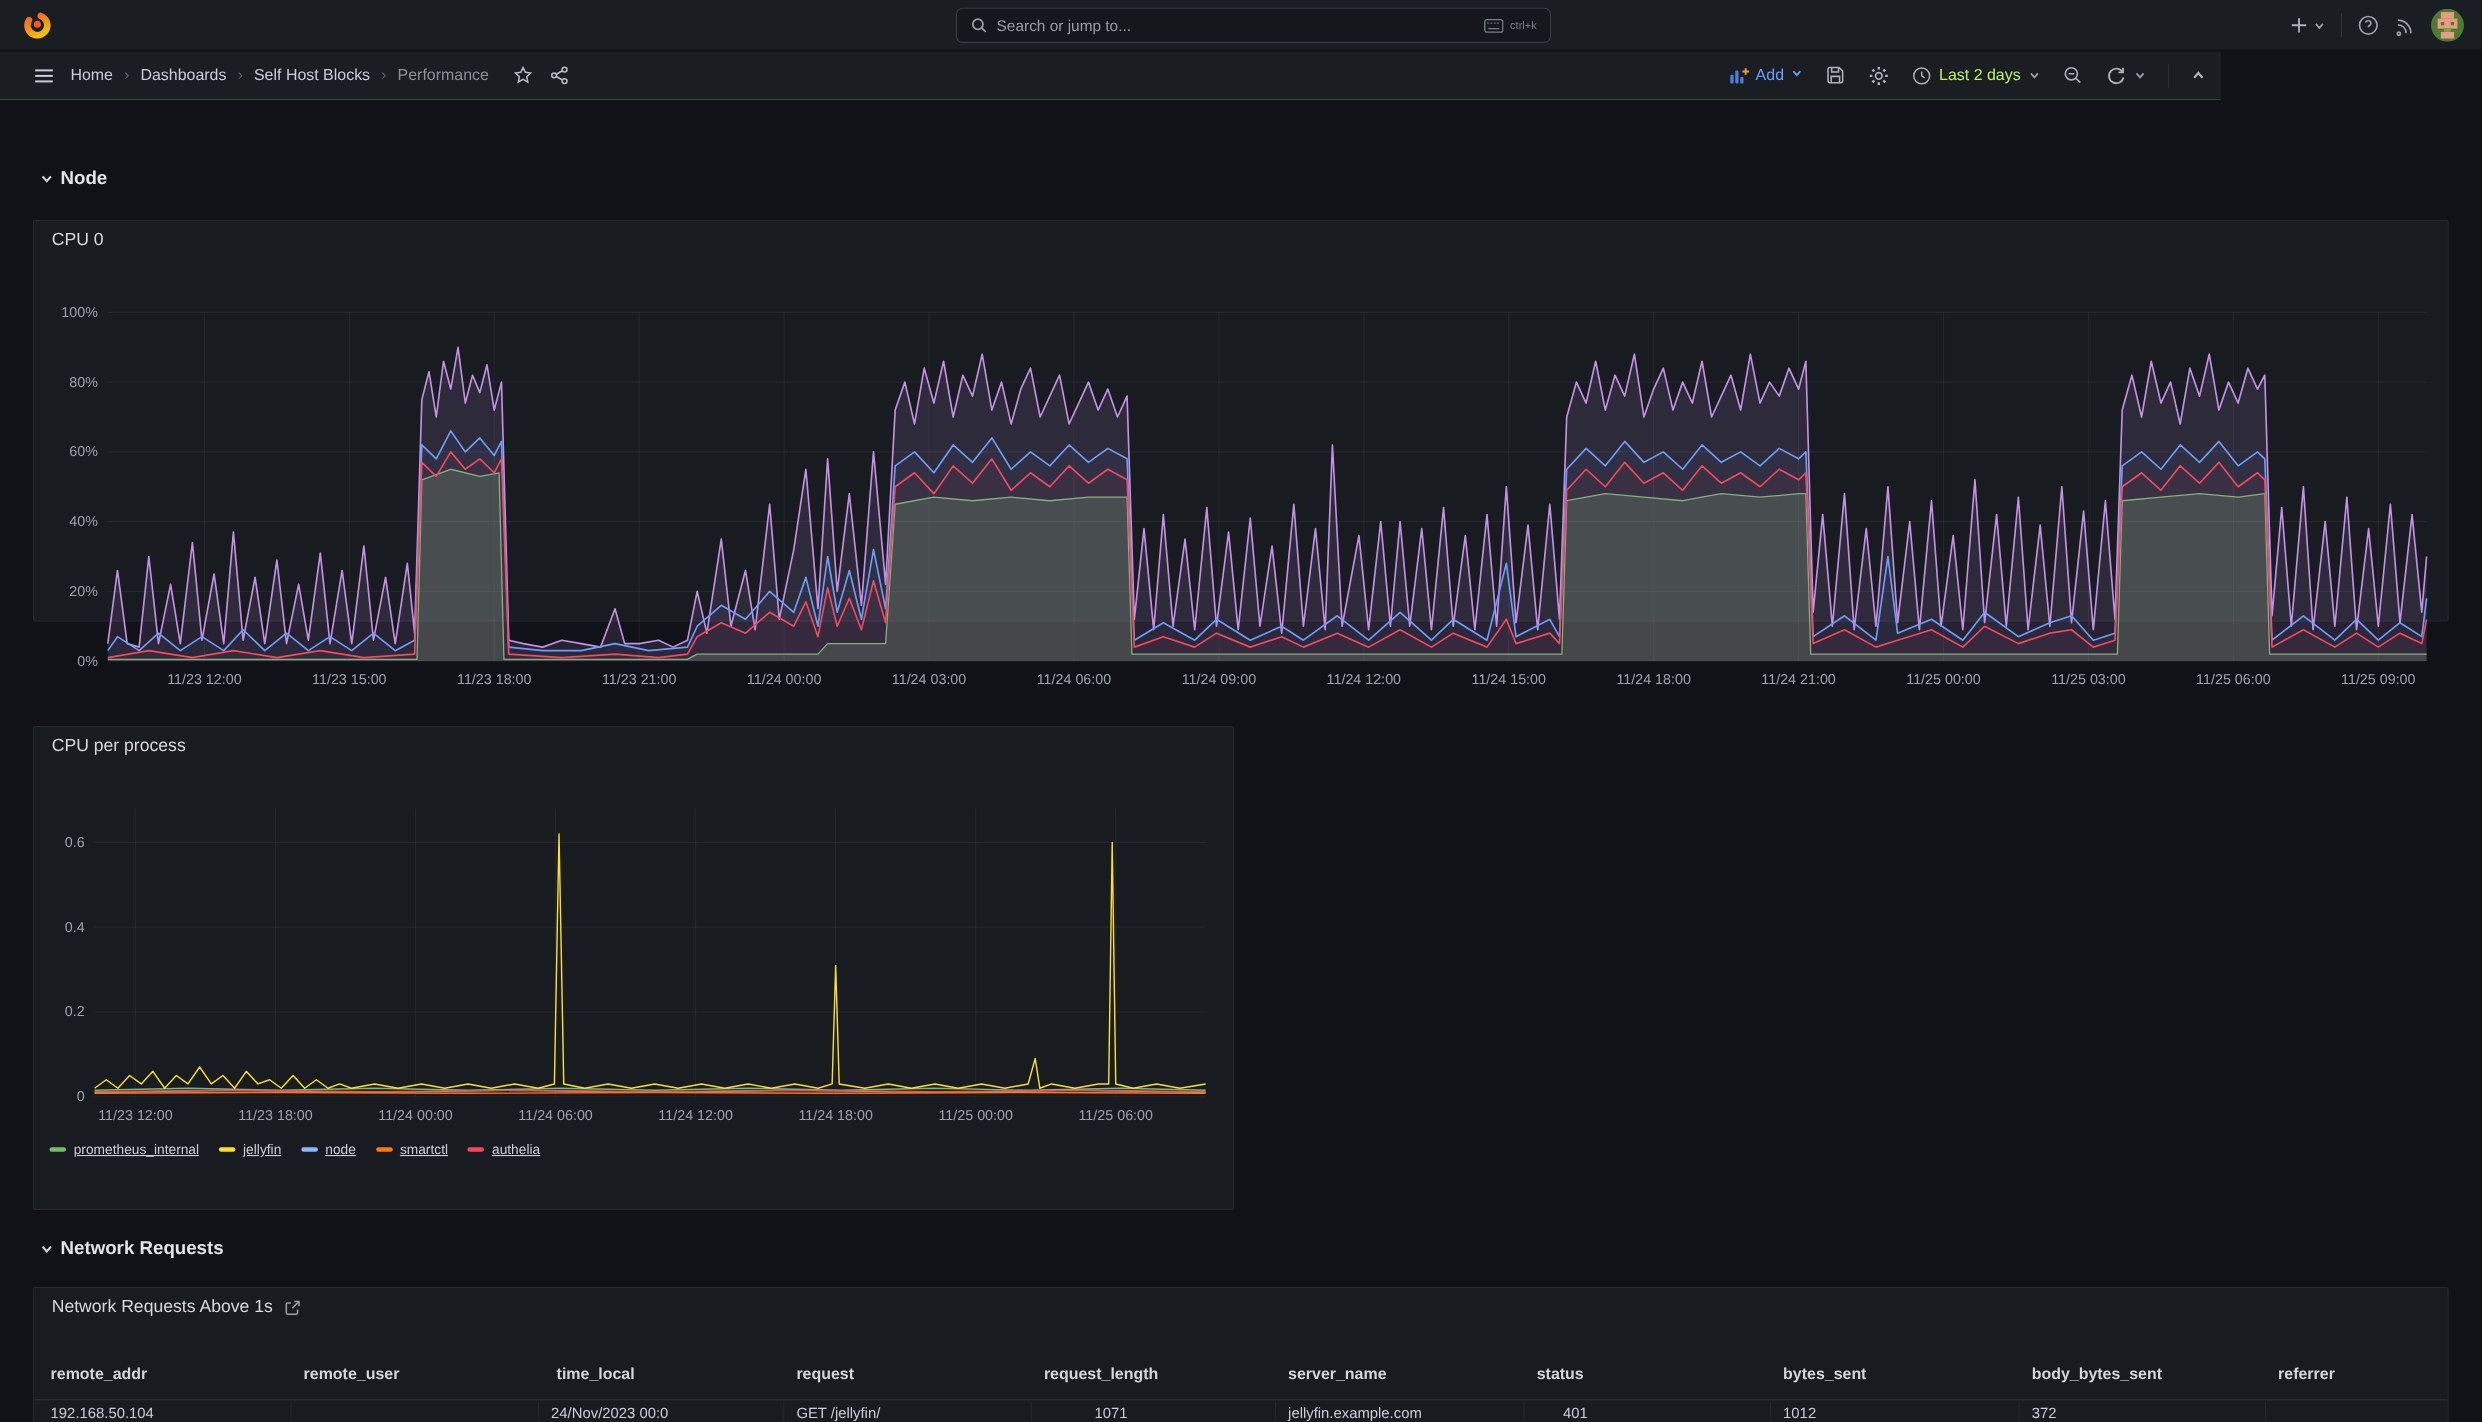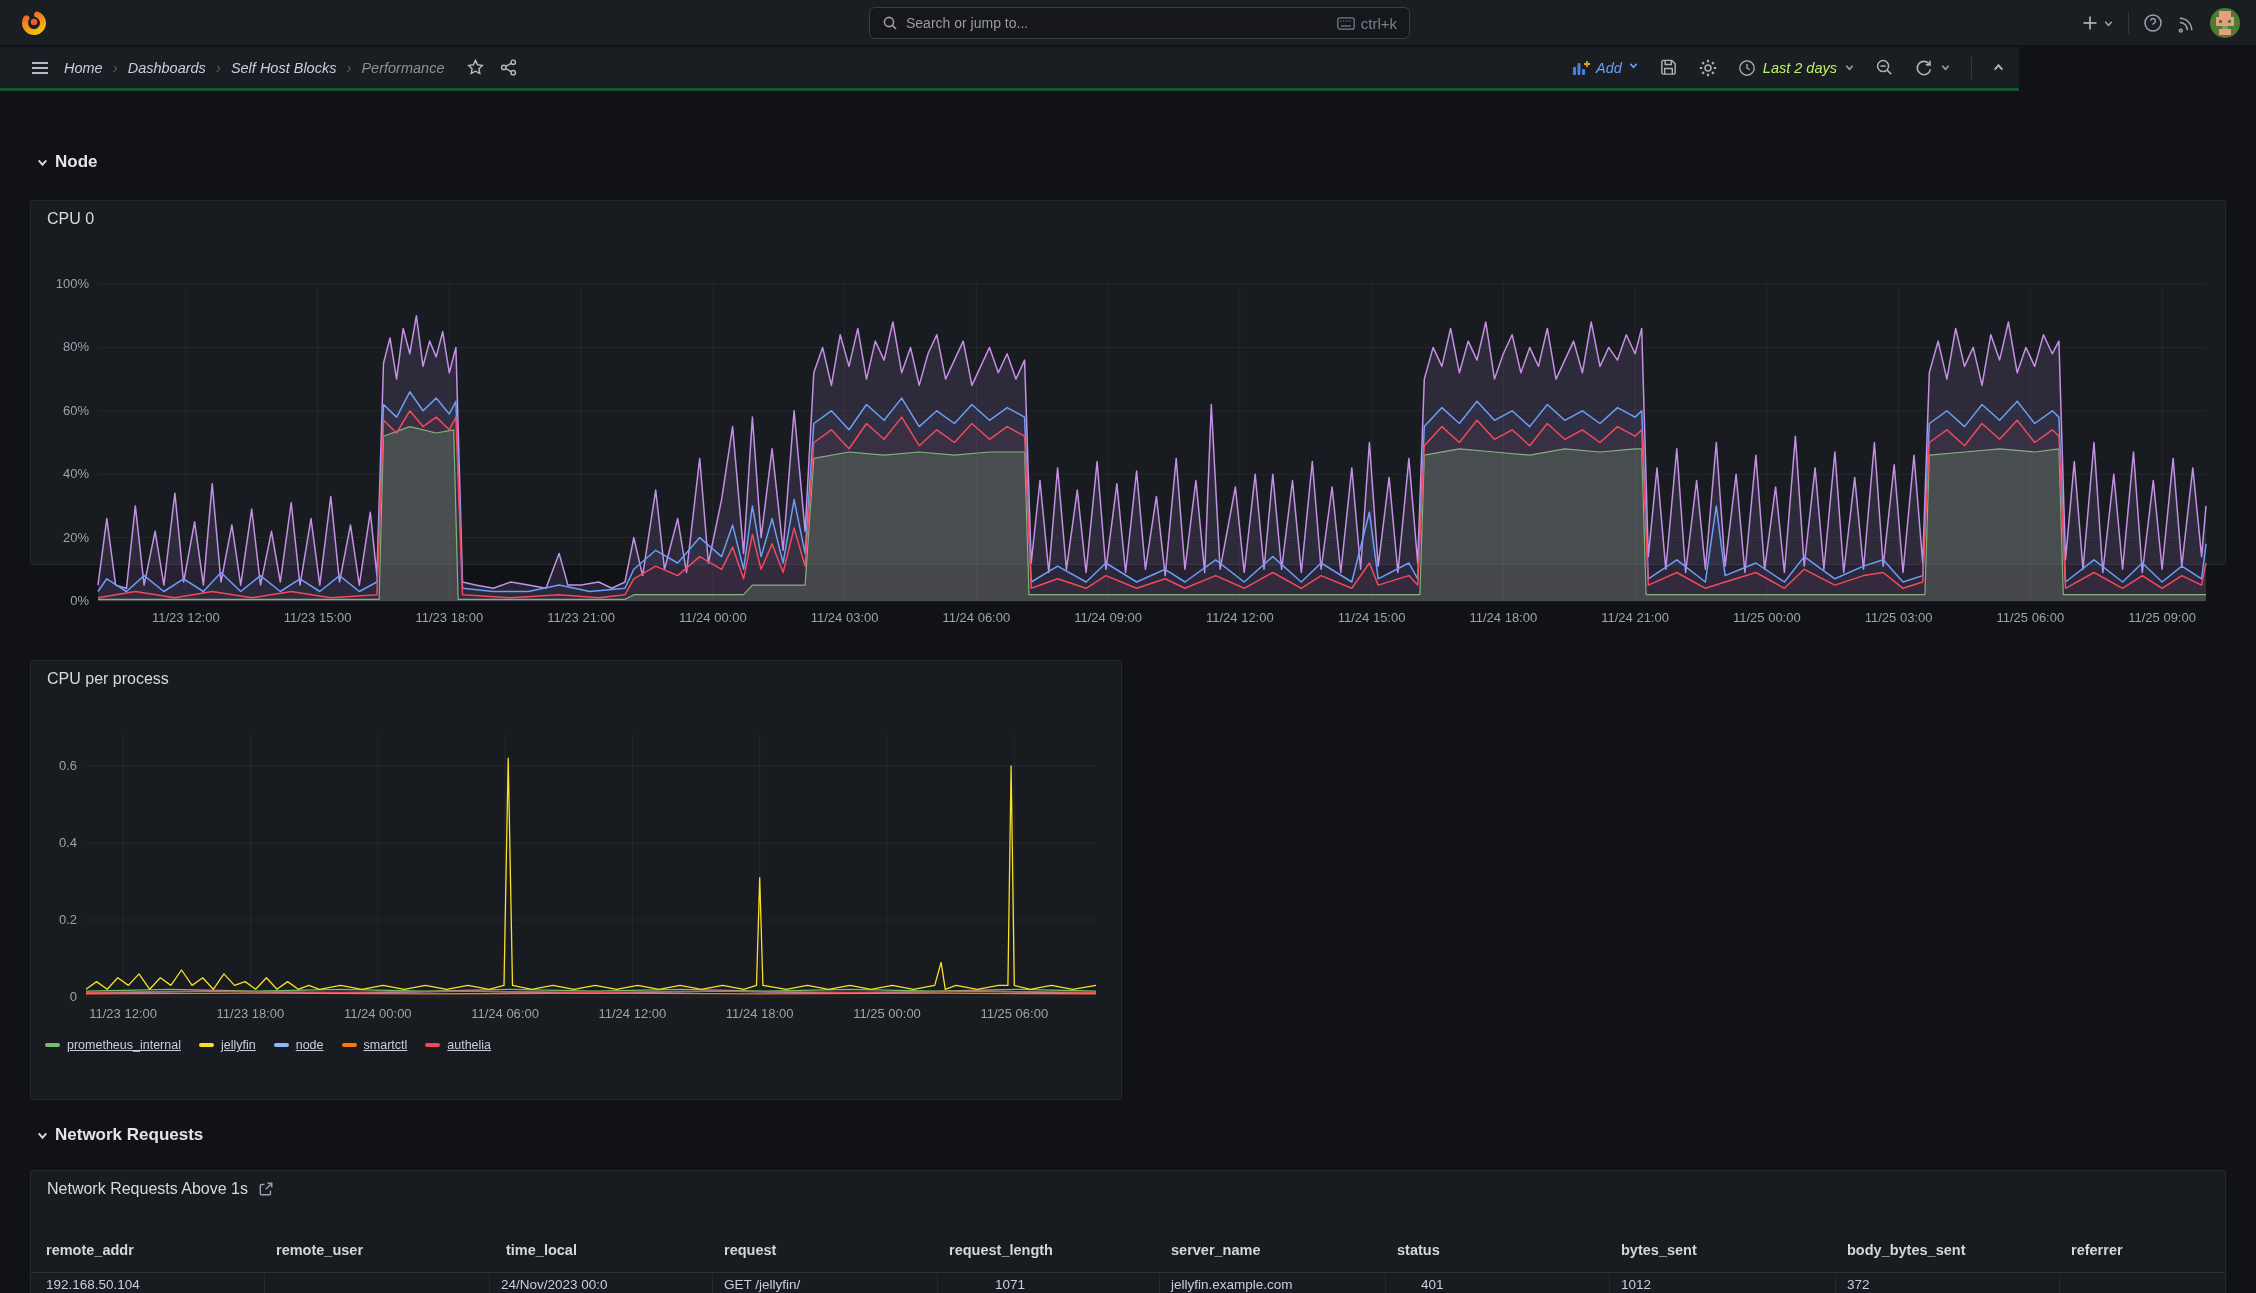--- a/index.html
+++ b/index.html
@@ -8,29 +8,29 @@
   .abs { position:absolute; }
 
   
   #topbar { position:absolute; left:0; top:0; width:2256px; height:46px;
     background:#1a1d21; border-bottom:1px solid #101114; display:flex; align-items:center; }
   #logo { position:absolute; left:20px; top:9px; width:28px; height:28px; }
   #search-box { position:absolute; left:869px; top:7px; width:541px; height:32px;
     background:#15171d; border:1px solid #3a3d45; border-radius:6px;
     display:flex; align-items:center; padding:0 12px; gap:8px; color:#9a9ba3; font-size:14px; }
   #search-box .grow { flex:1; }
-  .kbd-hint { display:flex; align-items:center; gap:6px; color:#7b7f87; font-size:15px; }
+  .kbd-hint { display:flex; align-items:center; gap:6px; color:#7b7f87; font-size:10px; }
   #topbar-right { position:absolute; right:16px; top:0; height:46px; display:flex; align-items:center; gap:14px; }
   .icon-btn { display:flex; align-items:center; justify-content:center; color:#9da0a8; cursor:pointer; }
   .vdiv { width:1px; height:22px; background:#33363d; }
   #avatar { width:30px; height:30px; border-radius:50%; overflow:hidden; }
 
   
   #navbar { position:absolute; left:0; top:47px; width:2019px; height:44px;
-    background:#1a1d21; border-bottom:3px solid #14532d; display:flex; align-items:center;font-style:italic; }
+    background:#1a1d21; border-bottom:1px solid #14532d; display:flex; align-items:center; }
   #nav-left { display:flex; align-items:center; gap:14px; padding-left:30px; font-size:14.5px; }
   #breadcrumb { display:flex; align-items:center; gap:10px; }
   #breadcrumb .crumb { color:#ccccdc; cursor:pointer; white-space:nowrap; }
   #breadcrumb .crumb.current { color:#8e9097; cursor:default; }
   #breadcrumb .sep { color:#5c5f66; font-size:15px; }
   #nav-right { position:absolute; right:14px; display:flex; align-items:center; gap:20px; font-size:14.5px; }
   #add-btn { display:flex; align-items:flex-start; gap:6px; color:#6e9fff; cursor:pointer; font-weight:500; }
   #time-btn { display:flex; align-items:center; gap:7px; color:#bef264; cursor:pointer; }
 
   

